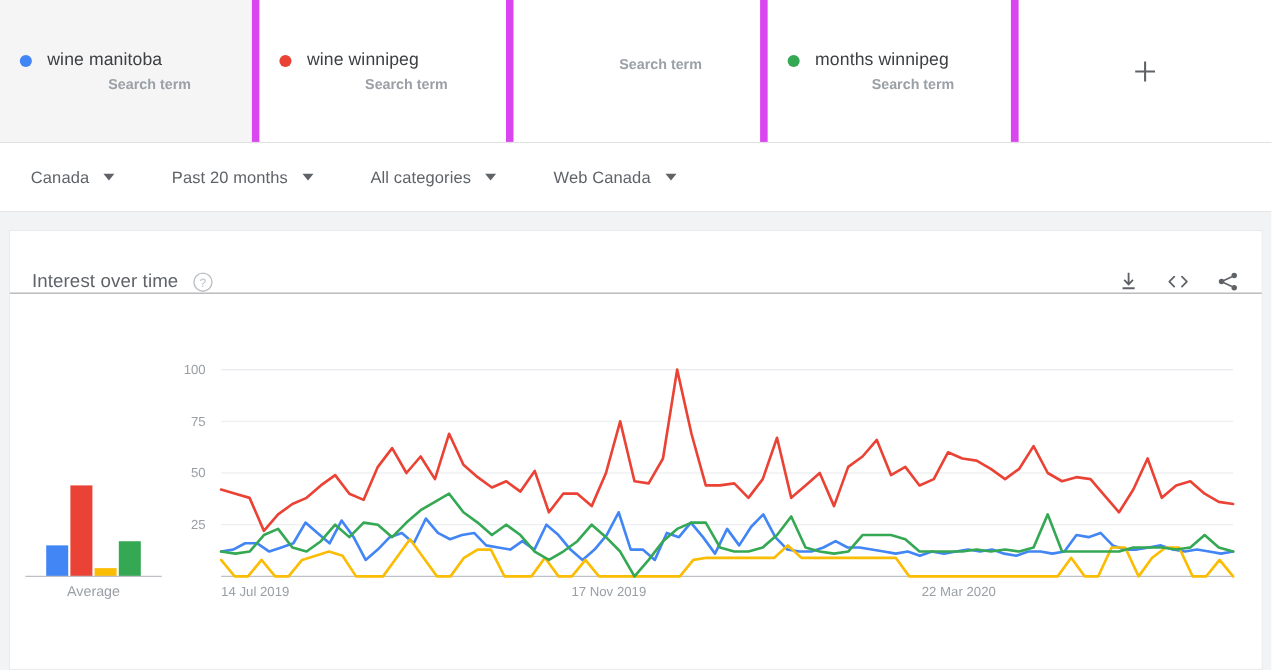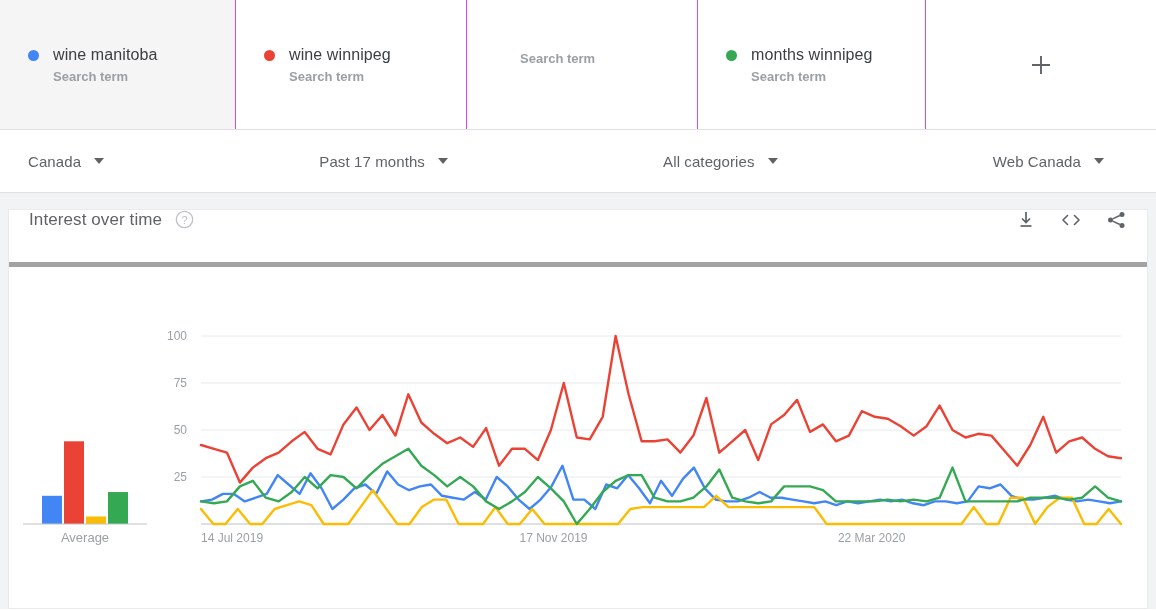--- a/index.html
+++ b/index.html
@@ -12,23 +12,24 @@
 
   
   .compare-row {
     display: flex;
     height: 130px;
     border-bottom: 1px solid #e0e0e0;
     background: #ffffff;
   }
   .compare-card {
     position: relative;
-    border-right: 1px solid #d946ef;
-    padding: 46px 0 0 28px;
-    background: #ffffff;
+    border-right: 7px solid #d946ef;
+    padding: 46px 0 0 18px;
+    background: #ffffff;
+    text-align: center;
   }
   .compare-card.w1 { width: 236px; }
   .compare-card.w2 { width: 231px; }
   .compare-card.w3 { width: 231px; }
   .compare-card.w4 { width: 228px; }
   .compare-card.selected { background: #f5f5f5; }
 
   .term-line { display: flex; align-items: center; }
   .dot {
     width: 11px; height: 11px; border-radius: 50%;
@@ -50,21 +51,20 @@
   }
   .plus-icon { display: block; }
 
   
   .filter-bar {
     display: flex; align-items: center;
     height: 63px;
     padding-left: 28px;
     background: #ffffff;
     border-bottom: 1px solid #e0e0e0;
-    justify-content: space-between;
   }
   .filter {
     display: flex; align-items: center;
     margin-right: 52px;
     cursor: pointer;
   }
   .filter-label {
     font-size: 15px; color: #5f6368; letter-spacing: .1px;
     white-space: nowrap;
   }
@@ -83,22 +83,22 @@
     padding: 16px 8px 0 8px;
   }
   .panel {
     background: #ffffff;
     height: 400px;
     border: 1px solid #e8eaed;
     position: relative;
   }
   .panel-header {
     height: 57px;
-    display: flex; align-items: flex-start;
-    border-bottom: 5px solid #a3a3a3;
+    display: flex; align-items: flex-end;
+    border-bottom: 1px solid #a3a3a3;
     padding: 0 20px 0 20px;
   }
   .panel-title {
     font-size: 17px; color: #5f6368; letter-spacing: .1px;
   }
   .help-icon { margin-left: 13px; display: block; }
   .panel-actions {
     margin-left: auto;
     display: flex; align-items: center; gap: 24px;
   }
@@ -151,21 +151,21 @@
     </svg>
   </div>
 </div>
 
 <div class="filter-bar">
   <div class="filter">
     <span class="filter-label">Canada</span>
     <span class="caret"></span>
   </div>
   <div class="filter">
-    <span class="filter-label">Past 17 months</span>
+    <span class="filter-label">Past 20 months</span>
     <span class="caret"></span>
   </div>
   <div class="filter">
     <span class="filter-label">All categories</span>
     <span class="caret"></span>
   </div>
   <div class="filter">
     <span class="filter-label">Web Canada</span>
     <span class="caret"></span>
   </div>

